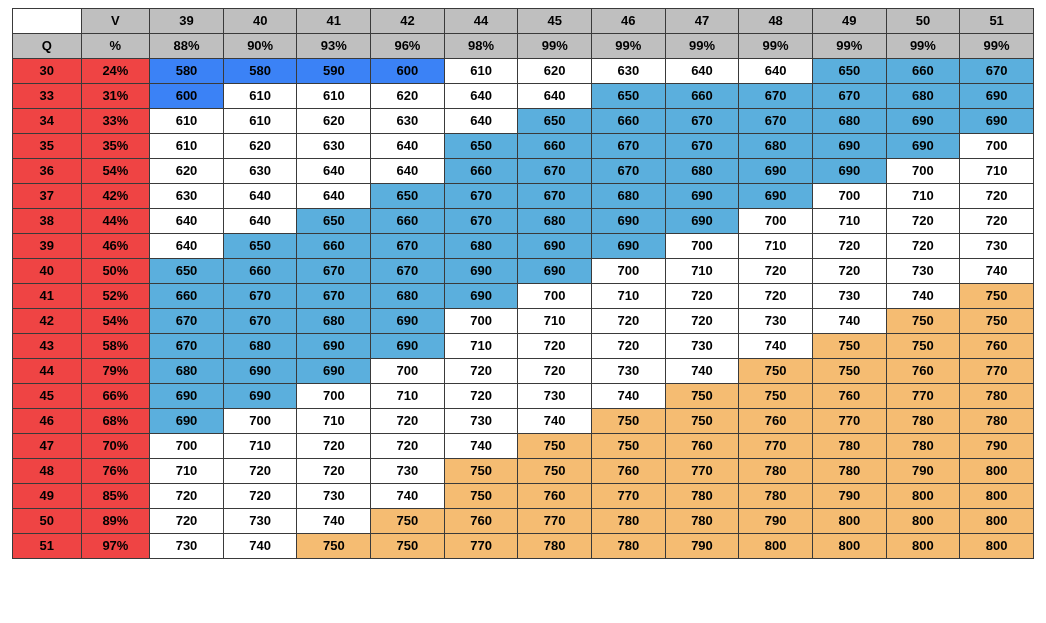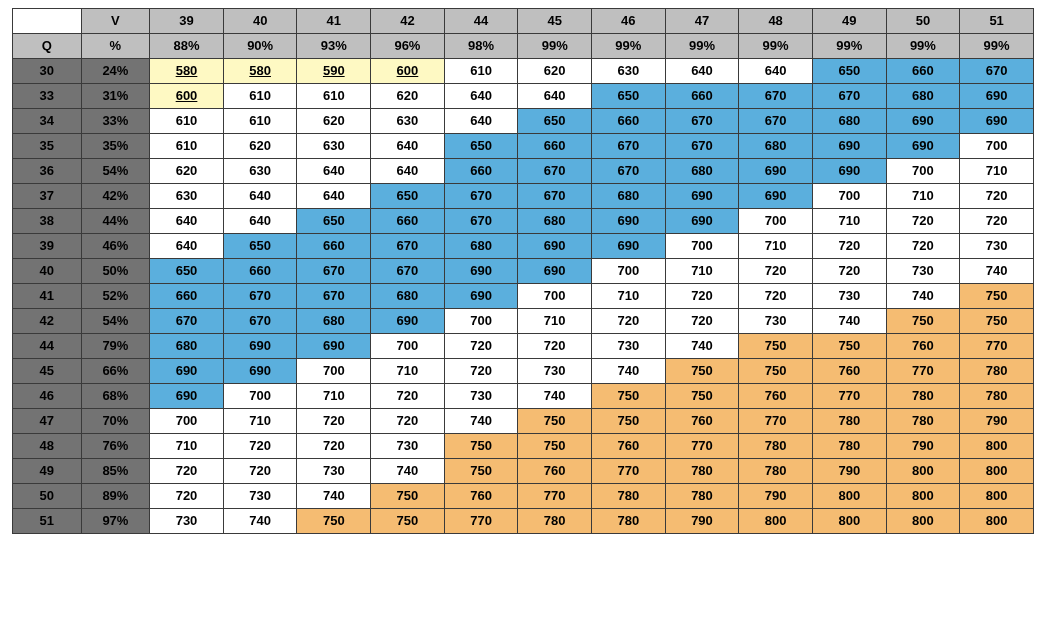--- a/index.html
+++ b/index.html
@@ -43,28 +43,28 @@
   
   .hdr {
     background: #bfbfbf;
     font-weight: bold;
   }
   .hdr-blank {
     background: #ffffff;
     border: 1px solid #3a3a3a;
   }
   .rowhdr {
-    background: #737373;
+    background: #ef4444;
     font-weight: bold;
   }
   .val {
     background: #ffffff;
     font-weight: bold;
   }
-  .val.yellow { background: #fef9c3; text-decoration: underline; }
+  .val.yellow { background: #3b82f6; }
   .val.blue   { background: #5bafdd; }
   .val.orange { background: #f5bc72; }
 </style>
 </head>
 <body>
 
 <div id="matrix-wrap">
   <table class="matrix">
     <colgroup>
       <col class="c-row">
@@ -287,20 +287,36 @@
           <td class="val">700</td>
           <td class="val">710</td>
           <td class="val">720</td>
           <td class="val">720</td>
           <td class="val">730</td>
           <td class="val">740</td>
           <td class="val orange">750</td>
           <td class="val orange">750</td>
         </tr>
         <tr>
+          <td class="rowhdr">43</td>
+          <td class="rowhdr">58%</td>
+          <td class="val blue">670</td>
+          <td class="val blue">680</td>
+          <td class="val blue">690</td>
+          <td class="val blue">690</td>
+          <td class="val">710</td>
+          <td class="val">720</td>
+          <td class="val">720</td>
+          <td class="val">730</td>
+          <td class="val">740</td>
+          <td class="val orange">750</td>
+          <td class="val orange">750</td>
+          <td class="val orange">760</td>
+        </tr>
+        <tr>
           <td class="rowhdr">44</td>
           <td class="rowhdr">79%</td>
           <td class="val blue">680</td>
           <td class="val blue">690</td>
           <td class="val blue">690</td>
           <td class="val">700</td>
           <td class="val">720</td>
           <td class="val">720</td>
           <td class="val">730</td>
           <td class="val">740</td>

